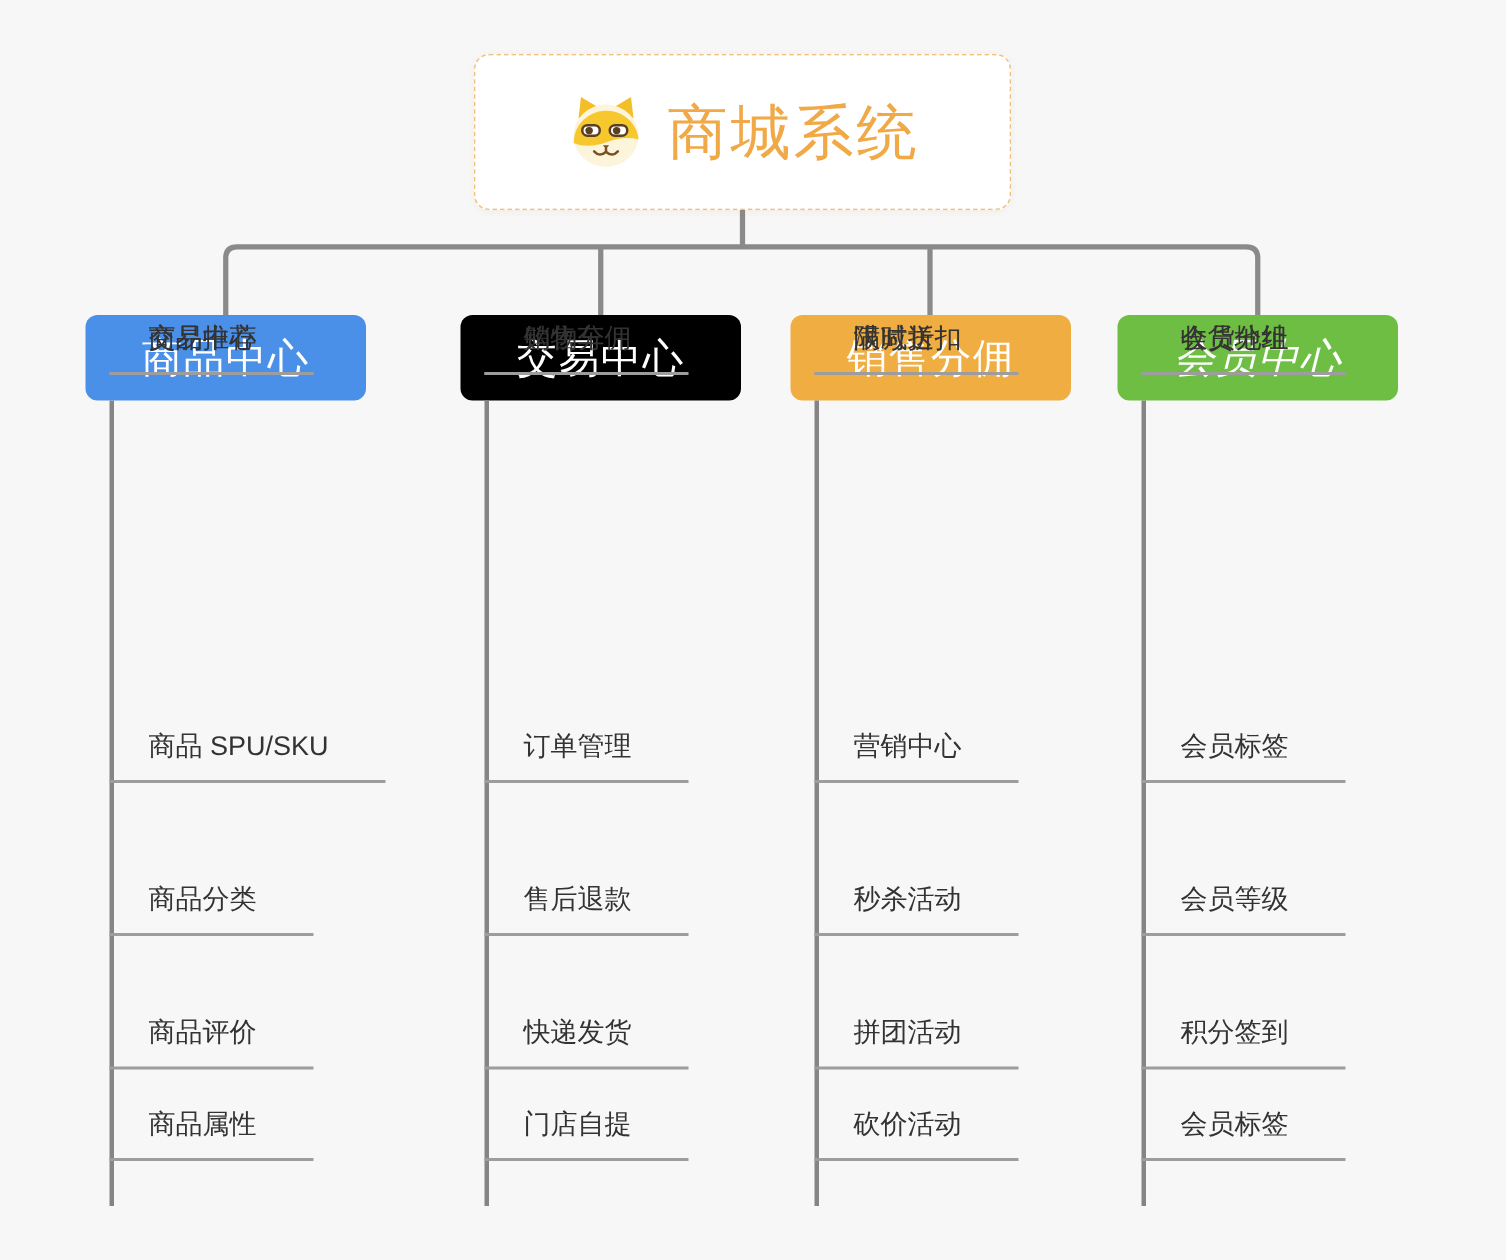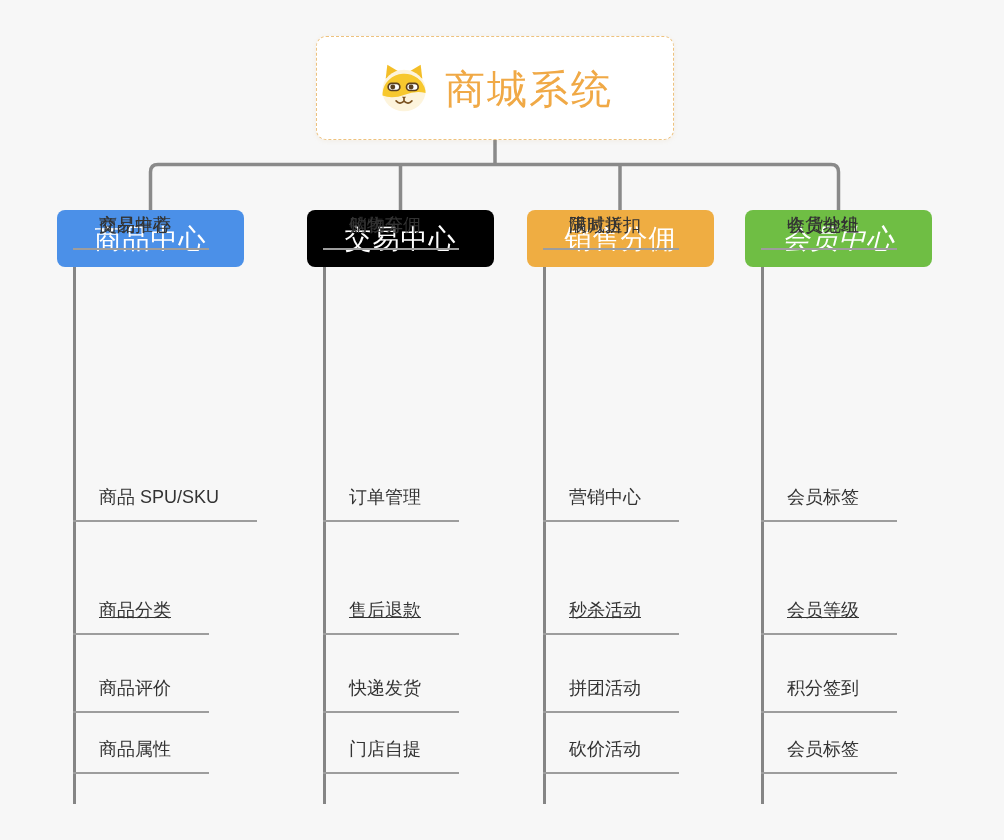--- a/index.html
+++ b/index.html
@@ -63,21 +63,21 @@
     white-space:nowrap;
     font-size:18px;
     color:#333333;
     line-height:30px;
     padding:0 38px 8px 26px;
     border-bottom:2px solid #9d9d9d;
   }
   .leaf:nth-of-type(1){top:105px;}
   .leaf:nth-of-type(2){top:194px;}
   .leaf:nth-of-type(3){top:272px;}
-  .leaf:nth-of-type(4){top:385px;text-decoration:underline;}
+  .leaf:nth-of-type(4){top:374px;}
   .leaf:nth-of-type(5){top:463px;}
   .leaf:nth-of-type(6){top:524px;}
 </style>
 </head>
 <body>
 
 <div class="canvas">
 
   <svg class="connectors" width="1004" height="840">
     <path d="M495 140 L495 164.5

